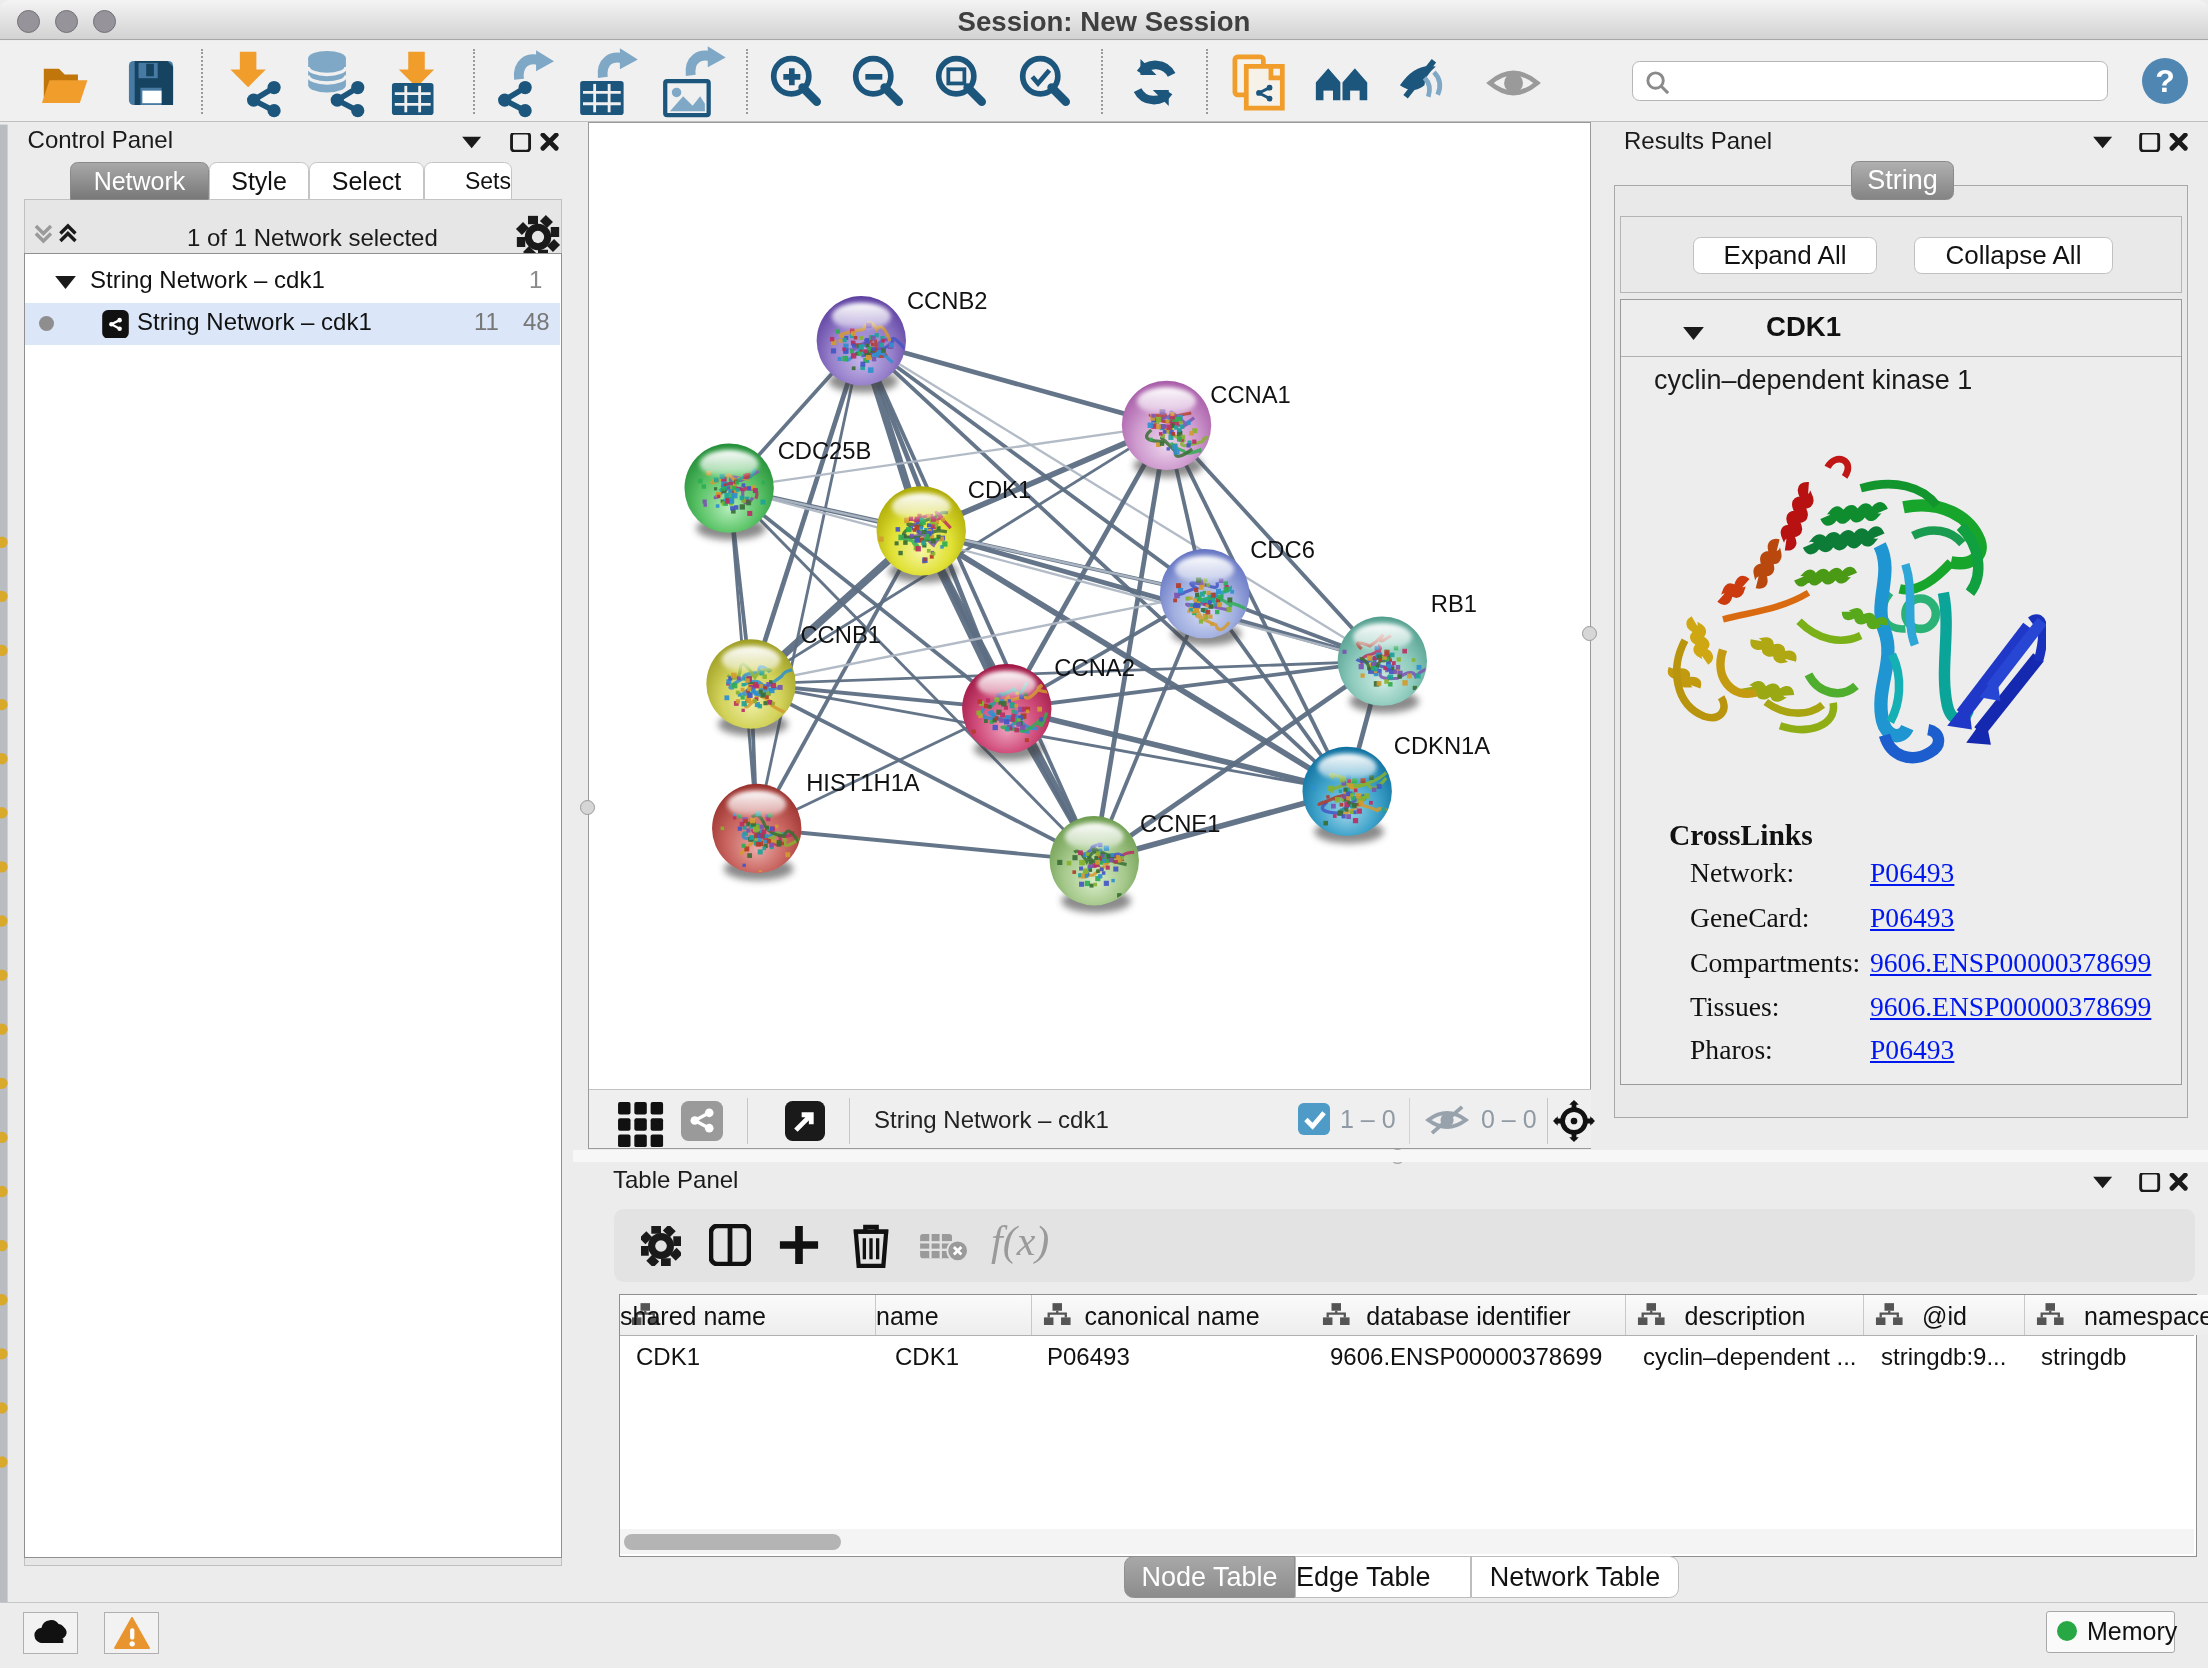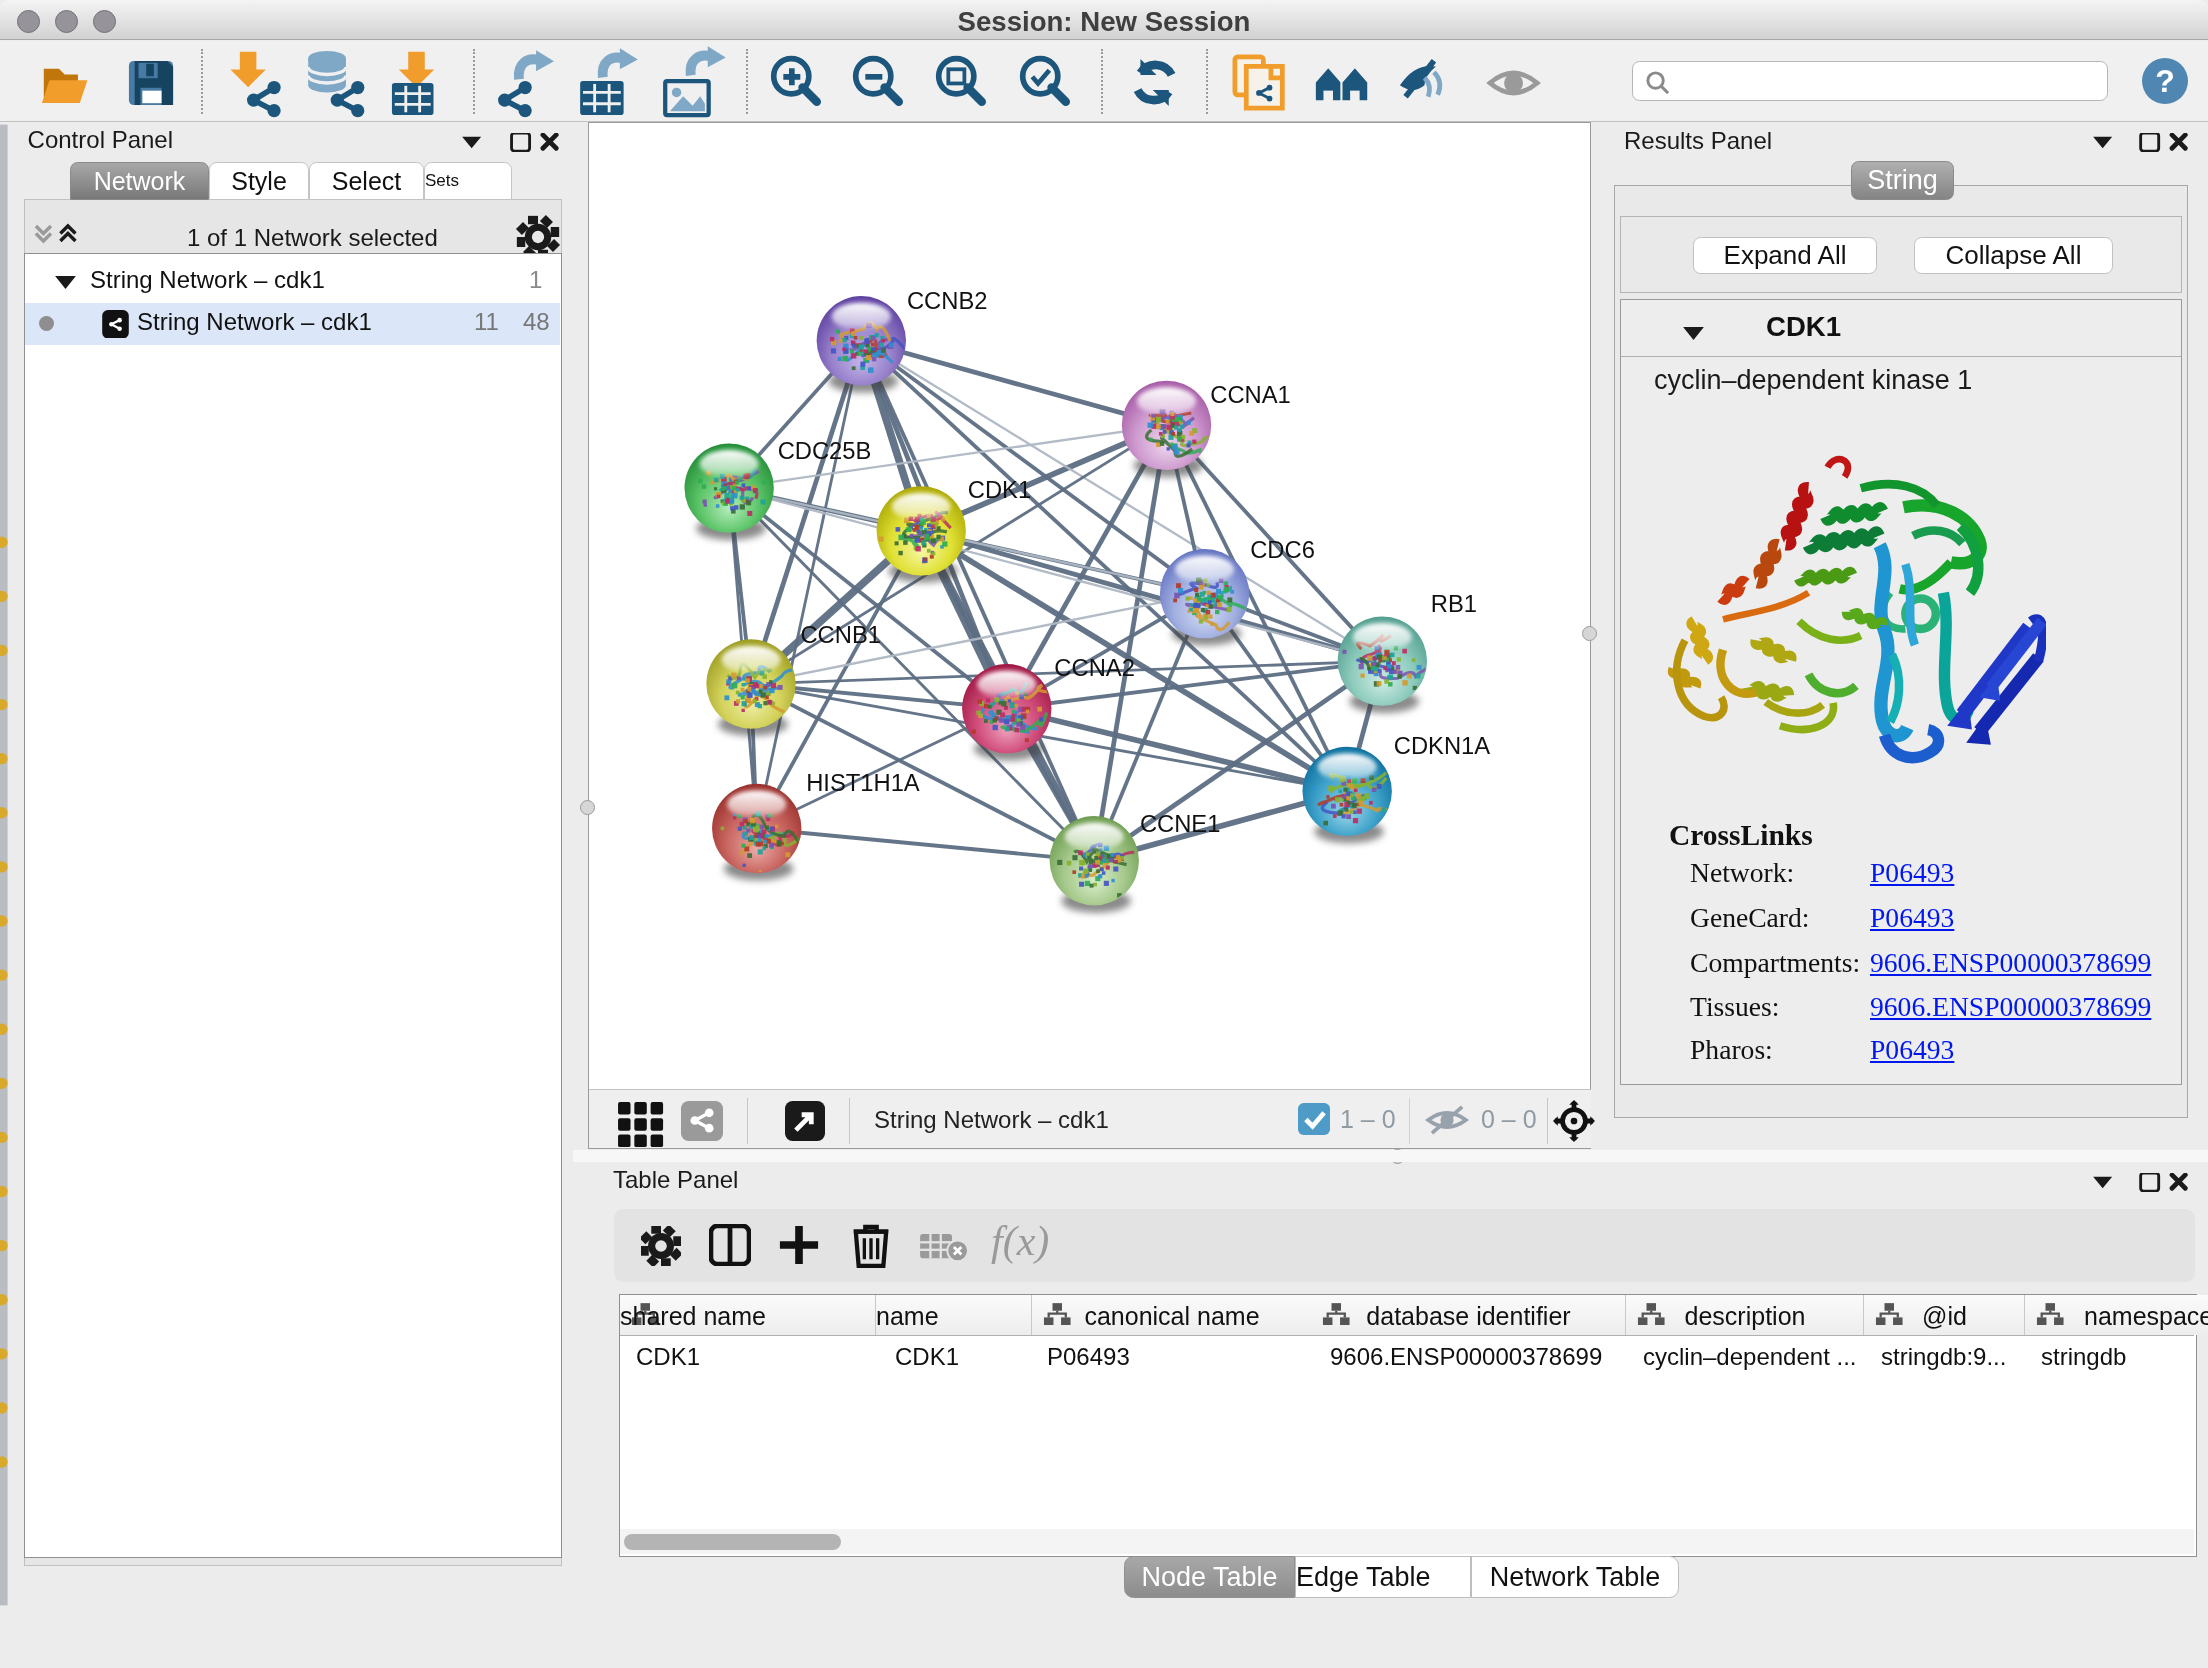--- a/index.html
+++ b/index.html
@@ -161,21 +161,21 @@
     </svg>
     <div class="abs panellabel" style="left:27.6px;top:126px">Control Panel</div>
 <svg class="abs" style="left:460px;top:133px" width="105" height="19" viewBox="0 0 110 20">
 <path d="M2 4 L22 4 L12 16 Z" fill="#1a1a1a"></path>
 <rect x="54" y="0" width="19" height="19" rx="3" fill="none" stroke="#1a1a1a" stroke-width="3"></rect>
 <path d="M87 2 L101 16 M101 2 L87 16" stroke="#1a1a1a" stroke-width="5" stroke-linecap="round"></path>
 </svg>
     <div class="abs" style="left:70px;top:162px;width:139px;height:38px;background:linear-gradient(#a8a8a8,#787878);color:#fff;border:1px solid #8a8a8a;border-radius:7.6px 7.6px 0 0;font-size:25px;text-align:center;line-height:36px;z-index:3">Network</div>
     <div class="abs" style="left:209px;top:162px;width:100px;height:38px;background:#fff;color:#111;border:1px solid #c4c4c4;border-radius:7.6px 7.6px 0 0;font-size:25px;text-align:center;line-height:36px;z-index:3">Style</div>
     <div class="abs" style="left:309px;top:162px;width:115px;height:38px;background:#fff;color:#111;border:1px solid #c4c4c4;border-radius:7.6px 7.6px 0 0;font-size:25px;text-align:center;line-height:36px;z-index:3">Select</div>
-    <div class="abs" style="left:424px;top:162px;width:88px;height:38px;background:#fff;color:#111;border:1px solid #c4c4c4;border-radius:7.6px 7.6px 0 0;font-size:17px;text-align:left;line-height:36px;z-index:3">Sets</div>
+    <div class="abs" style="left:424px;top:162px;width:88px;height:38px;background:#fff;color:#111;border:1px solid #c4c4c4;border-radius:7.6px 7.6px 0 0;font-size:23px;text-align:right;line-height:36px;z-index:3">Sets</div>
     <div class="abs" style="left:24px;top:199px;width:538px;height:1367px;background:#e6e6e6;border:1px solid #c0c0c0"></div>
     <svg style="position:absolute;left:34px;top:223px;overflow:visible" width="49" height="28.5" viewBox="0 0 52 30">
       <path d="M2 3 l8 8 l8 -8 M2 11 l8 8 l8 -8" stroke="#9a9a9a" stroke-width="3.6" fill="none"></path>
       <path d="M28 11 l8 -8 l8 8 M28 19 l8 -8 l8 8" stroke="#1a1a1a" stroke-width="3.6" fill="none"></path>
     </svg>
     <div class="abs" style="left:187px;top:224px;font-size:24px;color:#1a1a1a">1 of 1 Network selected</div>
     <svg style="position:absolute;left:519px;top:218px;overflow:visible" width="38" height="38" viewBox="0 0 40 40">
       <circle cx="20" cy="20" r="13.94" fill="#1a1a1a"></circle>
       <rect x="-4.42" y="-10.54" width="8.84" height="10.54" fill="#1a1a1a" transform="translate(37.85,20.0) rotate(0)"></rect>
       <rect x="-4.42" y="-10.54" width="8.84" height="10.54" fill="#1a1a1a" transform="translate(32.62185604417988,32.62185604417987) rotate(45)"></rect>
@@ -1381,13 +1381,33 @@
         <div class="abs" style="left:1261px;top:6.7px;font-size:24px;color:#111">stringdb:9...</div>
         <div class="abs" style="left:1421px;top:6.7px;font-size:24px;color:#111">stringdb</div>
       </div>
 <div class="abs" style="left:0;top:234px;width:1574px;height:25px;background:#f4f4f4">
 <div class="abs" style="left:3.8px;top:4.8px;width:217px;height:16px;background:#b4b4b4;border-radius:8.6px"></div>
 </div>
 </div>
 <div class="abs" style="left:1124px;top:1556px;width:171px;height:42px;background:linear-gradient(#a8a8a8,#8c8c8c);border:1px solid #909090;border-radius:9.5px 0 0 9.5px;color:#fff;font-size:27px;text-align:center;line-height:40px;z-index:2">Node Table</div>
 <div class="abs" style="left:1295px;top:1556px;width:176px;height:42px;background:#fff;border:1px solid #bdbdbd;font-size:27px;line-height:40px;color:#111">Edge Table</div>
 <div class="abs" style="left:1471px;top:1556px;width:208px;height:42px;background:#fff;border:1px solid #bdbdbd;border-radius:0 9.5px 9.5px 0;font-size:27px;text-align:center;line-height:40px;color:#111">Network Table</div>
+    <div class="abs" style="left:0;top:1602px;width:2208px;height:67px;background:#ececec;border-top:1.9px solid #c6c6c6">
+<div class="abs" style="left:23px;top:8.6px;width:55px;height:42px;background:#f2f2f2;border:1.9px solid #b0b0b0">
+<svg class="abs" style="left:8.6px;top:7.6px" width="36" height="25" viewBox="0 0 38 26">
+          <path d="M10 24 a8 8 0 0 1 -1 -16 a10 10 0 0 1 19 -2 a7 7 0 0 1 3 13.5 l0 4.5 Z" fill="#111"></path>
+          <circle cx="27" cy="10" r="6" fill="#111"></circle>
+          <path d="M8 20 h24 v4 h-24 z" fill="#111"></path>
+        </svg>
+</div>
+<div class="abs" style="left:104px;top:8.6px;width:55px;height:42px;background:#f2f2f2;border:1.9px solid #b0b0b0">
+<svg class="abs" style="left:8.6px;top:4.8px" width="36" height="32" viewBox="0 0 38 34">
+          <path d="M19 1 L37 33 L1 33 Z" fill="#e8952f" stroke="#e8952f" stroke-width="2" stroke-linejoin="round"></path>
+          <rect x="17" y="12" width="4.5" height="12" rx="2" fill="#fff"></rect>
+          <circle cx="19.2" cy="28.5" r="2.8" fill="#fff"></circle>
+        </svg>
+</div>
+<div class="abs" style="left:2046px;top:7.6px;width:129px;height:42px;background:#fafafa;border:1.9px solid #a8a8a8;border-radius:2.9px">
+<div class="abs" style="left:9.5px;top:9.5px;width:20px;height:20px;border-radius:50%;background:#28a745"></div>
+<div class="abs" style="left:40px;top:5.7px;font-size:25px;color:#111">Memory</div>
+</div>
+</div>
   </div>
 
 </body></html>

